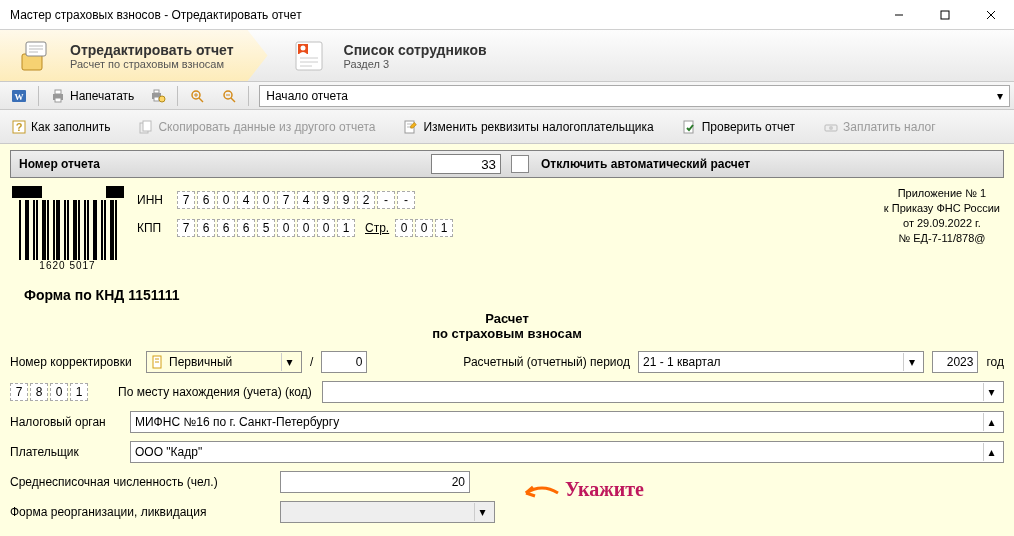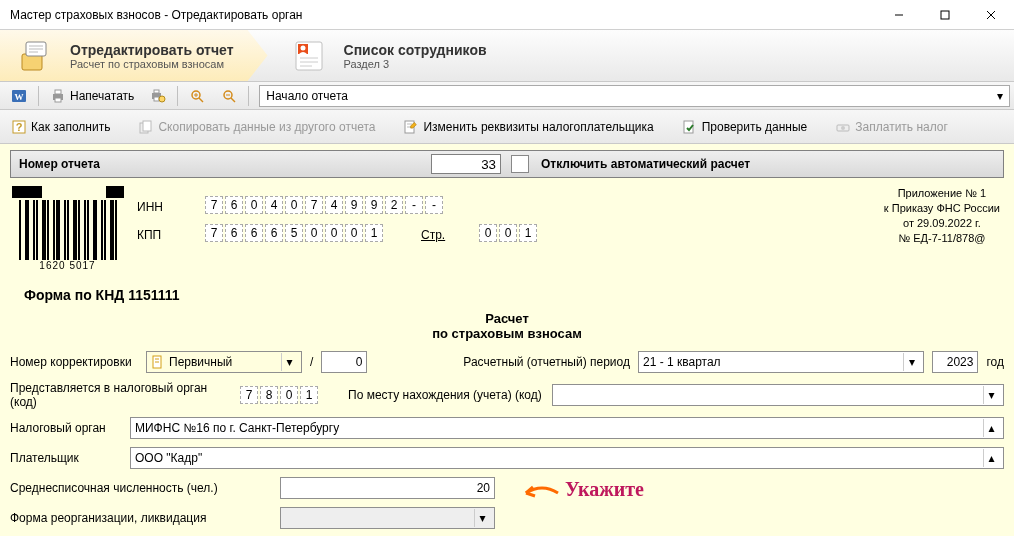--- a/index.html
+++ b/index.html
@@ -46,21 +46,21 @@
 
   .top-block { display:flex; margin-top:8px; }
   .barcode { width:115px; text-align:center; font-size:10px; }
   .barcode .bars { display:flex; justify-content:center; gap:1px; height:60px; }
   .barcode .bars span { display:inline-block; background:#000; width:2px; height:60px; }
   .barcode .bars span.w { width:4px; }
   .barcode .bars span.g { background:transparent; }
   .barcode .bn { font-size:10px; letter-spacing:1px; }
 
   .inn-kpp { margin-left:12px; }
-  .field-row { display:flex; align-items:flex-end; height:28px;gap:28px; }
+  .field-row { display:flex; align-items:center; height:28px; }
   .field-row .lbl { width:40px; font-size:12px; }
   .cells { display:flex; gap:2px; }
   .cell { width:18px; height:18px; border:1px dashed #aaa; text-align:center; line-height:17px; font-size:12px; background:#fff; }
   .strlbl { margin:0 6px 0 10px;text-decoration:underline; }
 
   .annex { margin-left:auto; text-align:center; font-size:11px; line-height:15px; padding-right:4px; }
 
   .form-knd { font-weight:bold; margin:16px 0 8px 14px; font-size:14px; }
   .center-title { text-align:center; font-weight:bold; font-size:13px; }
   .center-sub { text-align:center; font-weight:bold; font-size:13px; margin-bottom:10px; }
@@ -72,21 +72,21 @@
   .num-right { justify-content:flex-end; }
 
   .annot { position:absolute; font-family:"Comic Sans MS","Segoe Script",cursive; color:#be185d; font-size:20px; font-weight:bold; }
 
   .icon16 { width:16px; height:16px; }
 </style>
 </head>
 <body>
 
 <div class="titlebar">
-  <div class="title">Мастер страховых взносов - Отредактировать орган</div>
+  <div class="title">Мастер страховых взносов - Отредактировать отчет</div>
   <div class="winbtn">
     <svg viewBox="0 0 10 10">
         <line x1="1" y1="5" x2="9" y2="5" stroke="#000" stroke-width="1"></line>
       </svg>
   </div>
   <div class="winbtn">
     <svg viewBox="0 0 10 10">
         <rect x="1" y="1" width="8" height="8" fill="none" stroke="#000" stroke-width="1"></rect>
       </svg>
   </div>
@@ -205,21 +205,21 @@
         <path d="M13 3 l-5 5 v3 h3 l5 -5 z" fill="#f2b21b" stroke="#b37d0b" transform="scale(0.7) translate(3 2)"></path>
       </svg>
     <span>Изменить реквизиты налогоплательщика</span>
   </div>
   <div style="width:10px"></div>
   <div class="tb-btn">
     <svg class="icon16" viewBox="0 0 16 16">
         <rect x="2" y="2" width="9" height="12" fill="#fff" stroke="#999"></rect>
         <path d="M5 9 l2 2 l4 -5" fill="none" stroke="#2a7a2a" stroke-width="2"></path>
       </svg>
-    <span>Проверить данные</span>
+    <span>Проверить отчет</span>
   </div>
   <div style="width:10px"></div>
   <div class="tb-btn disabled">
     <svg class="icon16" viewBox="0 0 16 16">
         <rect x="2" y="6" width="12" height="6" rx="1" fill="#eee" stroke="#bbb"></rect>
         <circle cx="8" cy="9" r="2" fill="#ccc"></circle>
       </svg>
     <span>Заплатить налог</span>
   </div>
 </div>
@@ -351,21 +351,20 @@
       <span>21 - 1 квартал</span>
       <span class="dd">▾</span>
     </div>
     <div class="txtbox num-right" style="width:46px">
         <span>2023</span>
       </div>
     <span>год</span>
   </div>
 
   <div style="display:flex; align-items:center; gap:10px; margin-bottom:8px;">
-    <span class="glabel" style="width:220px">Представляется в налоговый орган (код)</span>
     <div class="cells" id="taxcode-cells">
         <div class="cell">7</div>
         <div class="cell">8</div>
         <div class="cell">0</div>
         <div class="cell">1</div>
       </div>
 
     <span class="glabel" style="margin-left:20px">По месту нахождения (учета) (код)</span>
     <div class="combo" style="flex:1">
       <span class="dd">▾</span>
@@ -383,21 +382,21 @@
   <div style="display:flex; align-items:center; gap:10px; margin-bottom:8px;">
     <span class="glabel" style="width:110px">Плательщик</span>
     <div class="combo" style="flex:1">
       <span>ООО "Кадр"</span>
       <span class="dd">▴</span>
     </div>
   </div>
 
   <div style="display:flex; align-items:center; gap:10px; margin-bottom:8px;">
     <span class="glabel" style="width:260px">Среднесписочная численность (чел.)</span>
-    <div class="txtbox num-right" style="width:215px">
+    <div class="txtbox num-right" style="width:190px">
       <span>20</span>
     </div>
   </div>
 
   <div class="annot" style="left:520px; bottom:33px;">
     <svg width="40" height="24" style="vertical-align:middle">
         <path d="M38 14 Q22 4 6 14" fill="none" stroke="#ff6a00" stroke-width="3"></path>
         <path d="M6 14 l7 -6 M6 14 l9 3" fill="none" stroke="#ff6a00" stroke-width="3"></path>
       </svg>
     <span>Укажите</span>

